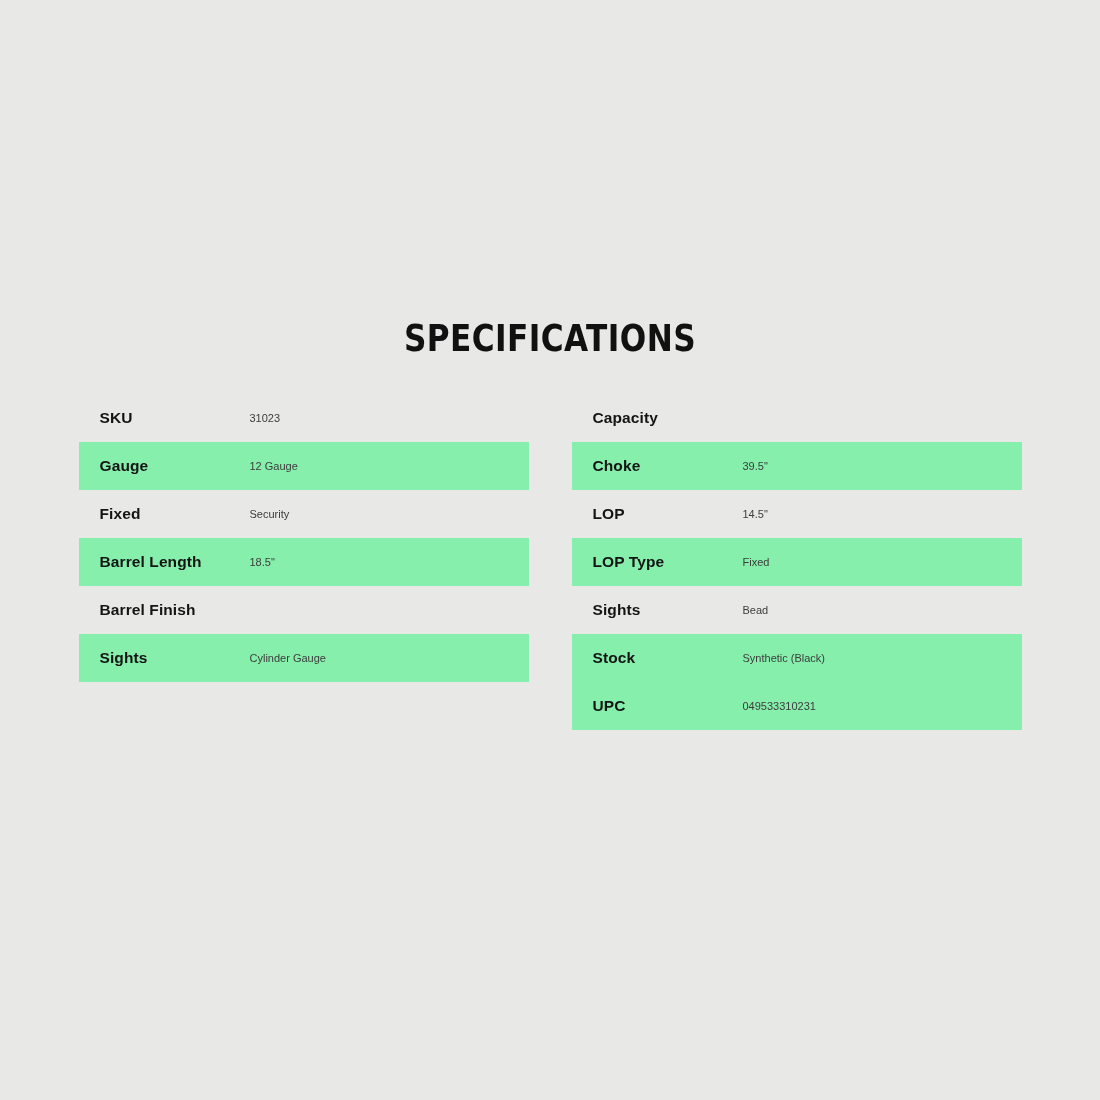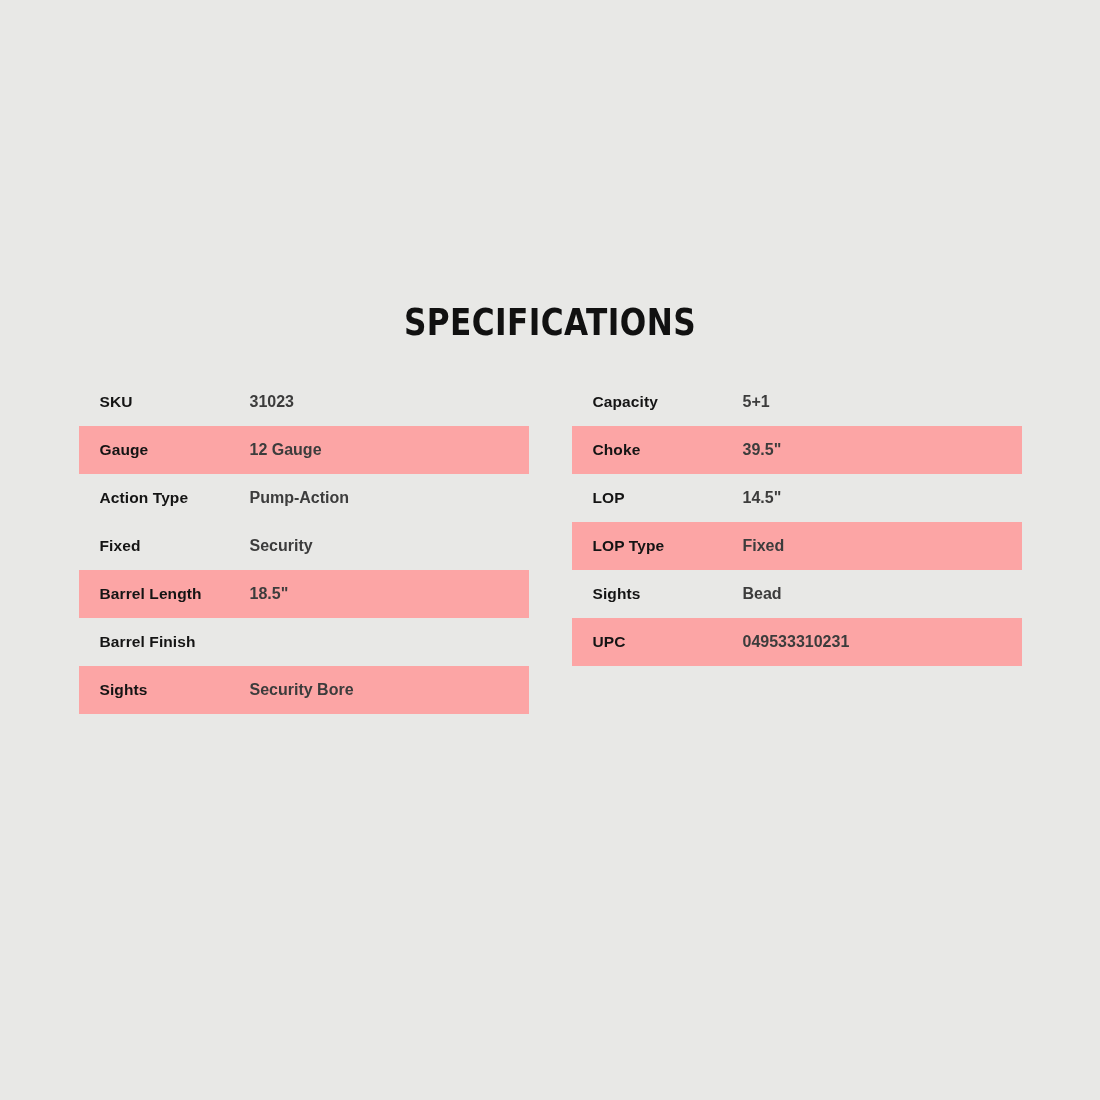--- a/index.html
+++ b/index.html
@@ -16,21 +16,21 @@
   }
   .page {
     position: relative;
     width: 1100px;
     height: 1100px;
     box-sizing: border-box;
   }
   .spec-section {
     position: absolute;
     left: 0;
-    top: 300px;
+    top: 316px;
     width: 1100px;
   }
   .spec-title {
     text-align: center;
     font-family: "DejaVu Sans", sans-serif;
     font-weight: 700;
     font-size: 38px;
     letter-spacing: 0.5px;
     color: #111111;
     margin: 0 0 34px 0;
@@ -49,96 +49,95 @@
     flex: 0 0 450px;
   }
   .spec-row {
     display: flex;
     align-items: center;
     height: 48px;
     padding: 0 0 0 21px;
     box-sizing: border-box;
   }
   .spec-row.alt {
-    background: #fca5a5;
+    background: #86efac;
   }
   .spec-label {
     flex: 0 0 150px;
     font-weight: 700;
     font-size: 15.5px;
     color: #141414;
     letter-spacing: 0.1px;
   }
   .spec-value {
     flex: 1 1 auto;
-    font-size: 16px;
+    font-size: 11px;
     color: #3c3c3c;
-    font-weight: 700;
+    font-weight: 400;
   }
 </style>
 </head>
 <body>
 
 <div class="page">
   <div class="spec-section">
     <h1 class="spec-title">SPECIFICATIONS</h1>
     <div class="spec-columns">
 
       <div class="spec-col">
         <div class="spec-row">
           <span class="spec-label">SKU</span>
           <span class="spec-value">31023</span>
         </div>
         <div class="spec-row alt">
           <span class="spec-label">Gauge</span>
           <span class="spec-value">12 Gauge</span>
         </div>
         <div class="spec-row">
-          <span class="spec-label">Action Type</span>
-          <span class="spec-value">Pump-Action</span>
-        </div>
-        <div class="spec-row">
           <span class="spec-label">Fixed</span>
           <span class="spec-value">Security</span>
         </div>
         <div class="spec-row alt">
           <span class="spec-label">Barrel Length</span>
           <span class="spec-value">18.5"</span>
         </div>
         <div class="spec-row">
           <span class="spec-label">Barrel Finish</span>
         </div>
         <div class="spec-row alt">
           <span class="spec-label">Sights</span>
-          <span class="spec-value">Security Bore</span>
+          <span class="spec-value">Cylinder Gauge</span>
         </div>
       </div>
 
       <div class="spec-col">
         <div class="spec-row">
           <span class="spec-label">Capacity</span>
-          <span class="spec-value">5+1</span>
         </div>
         <div class="spec-row alt">
           <span class="spec-label">Choke</span>
           <span class="spec-value">39.5"</span>
         </div>
         <div class="spec-row">
           <span class="spec-label">LOP</span>
           <span class="spec-value">14.5"</span>
         </div>
         <div class="spec-row alt">
           <span class="spec-label">LOP Type</span>
           <span class="spec-value">Fixed</span>
         </div>
         <div class="spec-row">
           <span class="spec-label">Sights</span>
           <span class="spec-value">Bead</span>
         </div>
         <div class="spec-row alt">
+          <span class="spec-label">Stock</span>
+          <span class="spec-value">Synthetic (Black)</span>
+        </div>
+        <div class="spec-row alt">
           <span class="spec-label">UPC</span>
           <span class="spec-value">049533310231</span>
         </div>
       </div>
 
     </div>
   </div>
 </div>
 
 </body></html>

